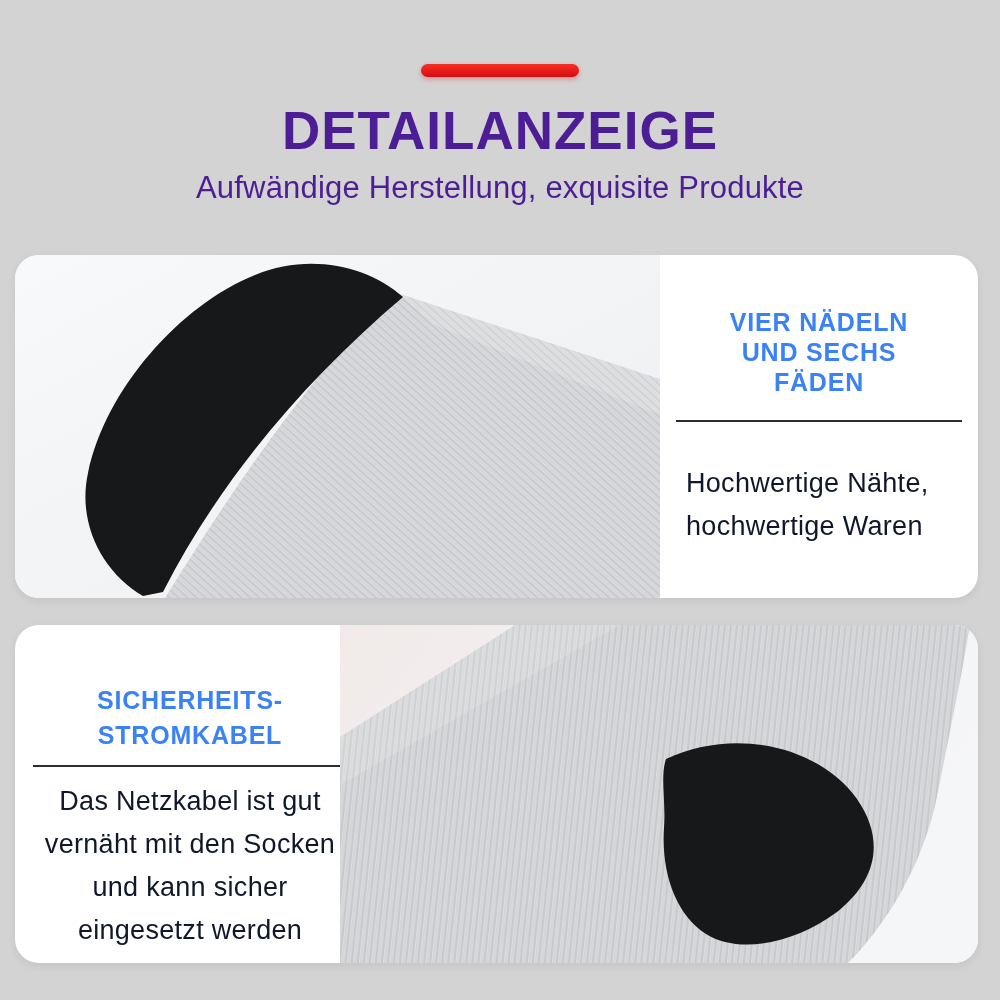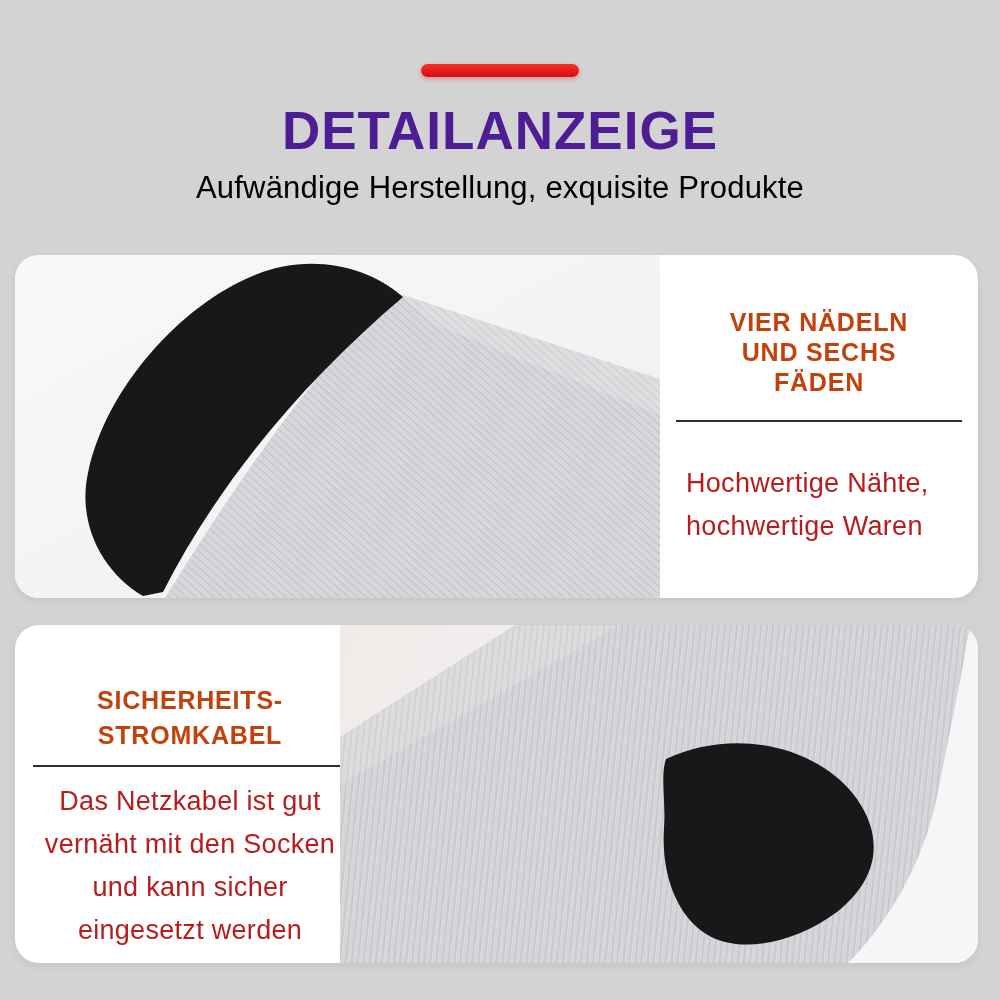--- a/index.html
+++ b/index.html
@@ -39,21 +39,21 @@
   .page-subtitle {
     position: absolute;
     top: 170px;
     left: 0;
     width: 100%;
     margin: 0;
     text-align: center;
     font-size: 31px;
     font-weight: 400;
     letter-spacing: 0.2px;
-    color: #000000;
+    color: #4c1d95;
   }
 
   
   .card {
     position: absolute;
     left: 15px;
     width: 963px;
     background: #ffffff;
     border-radius: 24px;
     overflow: hidden;
@@ -68,37 +68,37 @@
   .photo-bottom { left: 325px; width: 638px; }
 
   .txt { position: absolute; top: 0; height: 100%; }
   .txt-top    { left: 645px; width: 318px; }
   .txt-bottom { left: 0;     width: 350px; }
 
   .card-heading {
     margin: 0;
     text-align: center;
     font-weight: bold;
-    color: #c2410c;
+    color: #3b82f6;
     white-space: pre-line;
     letter-spacing: 0.8px;
   }
   .txt-top .card-heading    { margin-top: 52px; font-size: 25px; line-height: 30px; }
   .txt-bottom .card-heading { margin-top: 58px; font-size: 25px; line-height: 35px; }
 
   .divider { height: 2px; background: #2e2e2e; }
   .txt-top .divider    { margin: 23px 16px 0 16px; }
   .txt-bottom .divider { margin: 12px 18px 0 18px; }
 
   .card-body {
     margin: 0;
     font-size: 27px;
     line-height: 43px;
     letter-spacing: 0.3px;
-    color: #b91c1c;
+    color: #0f172a;
     white-space: pre-line;
   }
   .txt-top .card-body    { margin: 40px 0 0 26px; text-align: left; }
   .txt-bottom .card-body { margin: 13px 0 0 0;  text-align: center; }
 </style>
 </head>
 <body>
 
 <div class="page">
 

